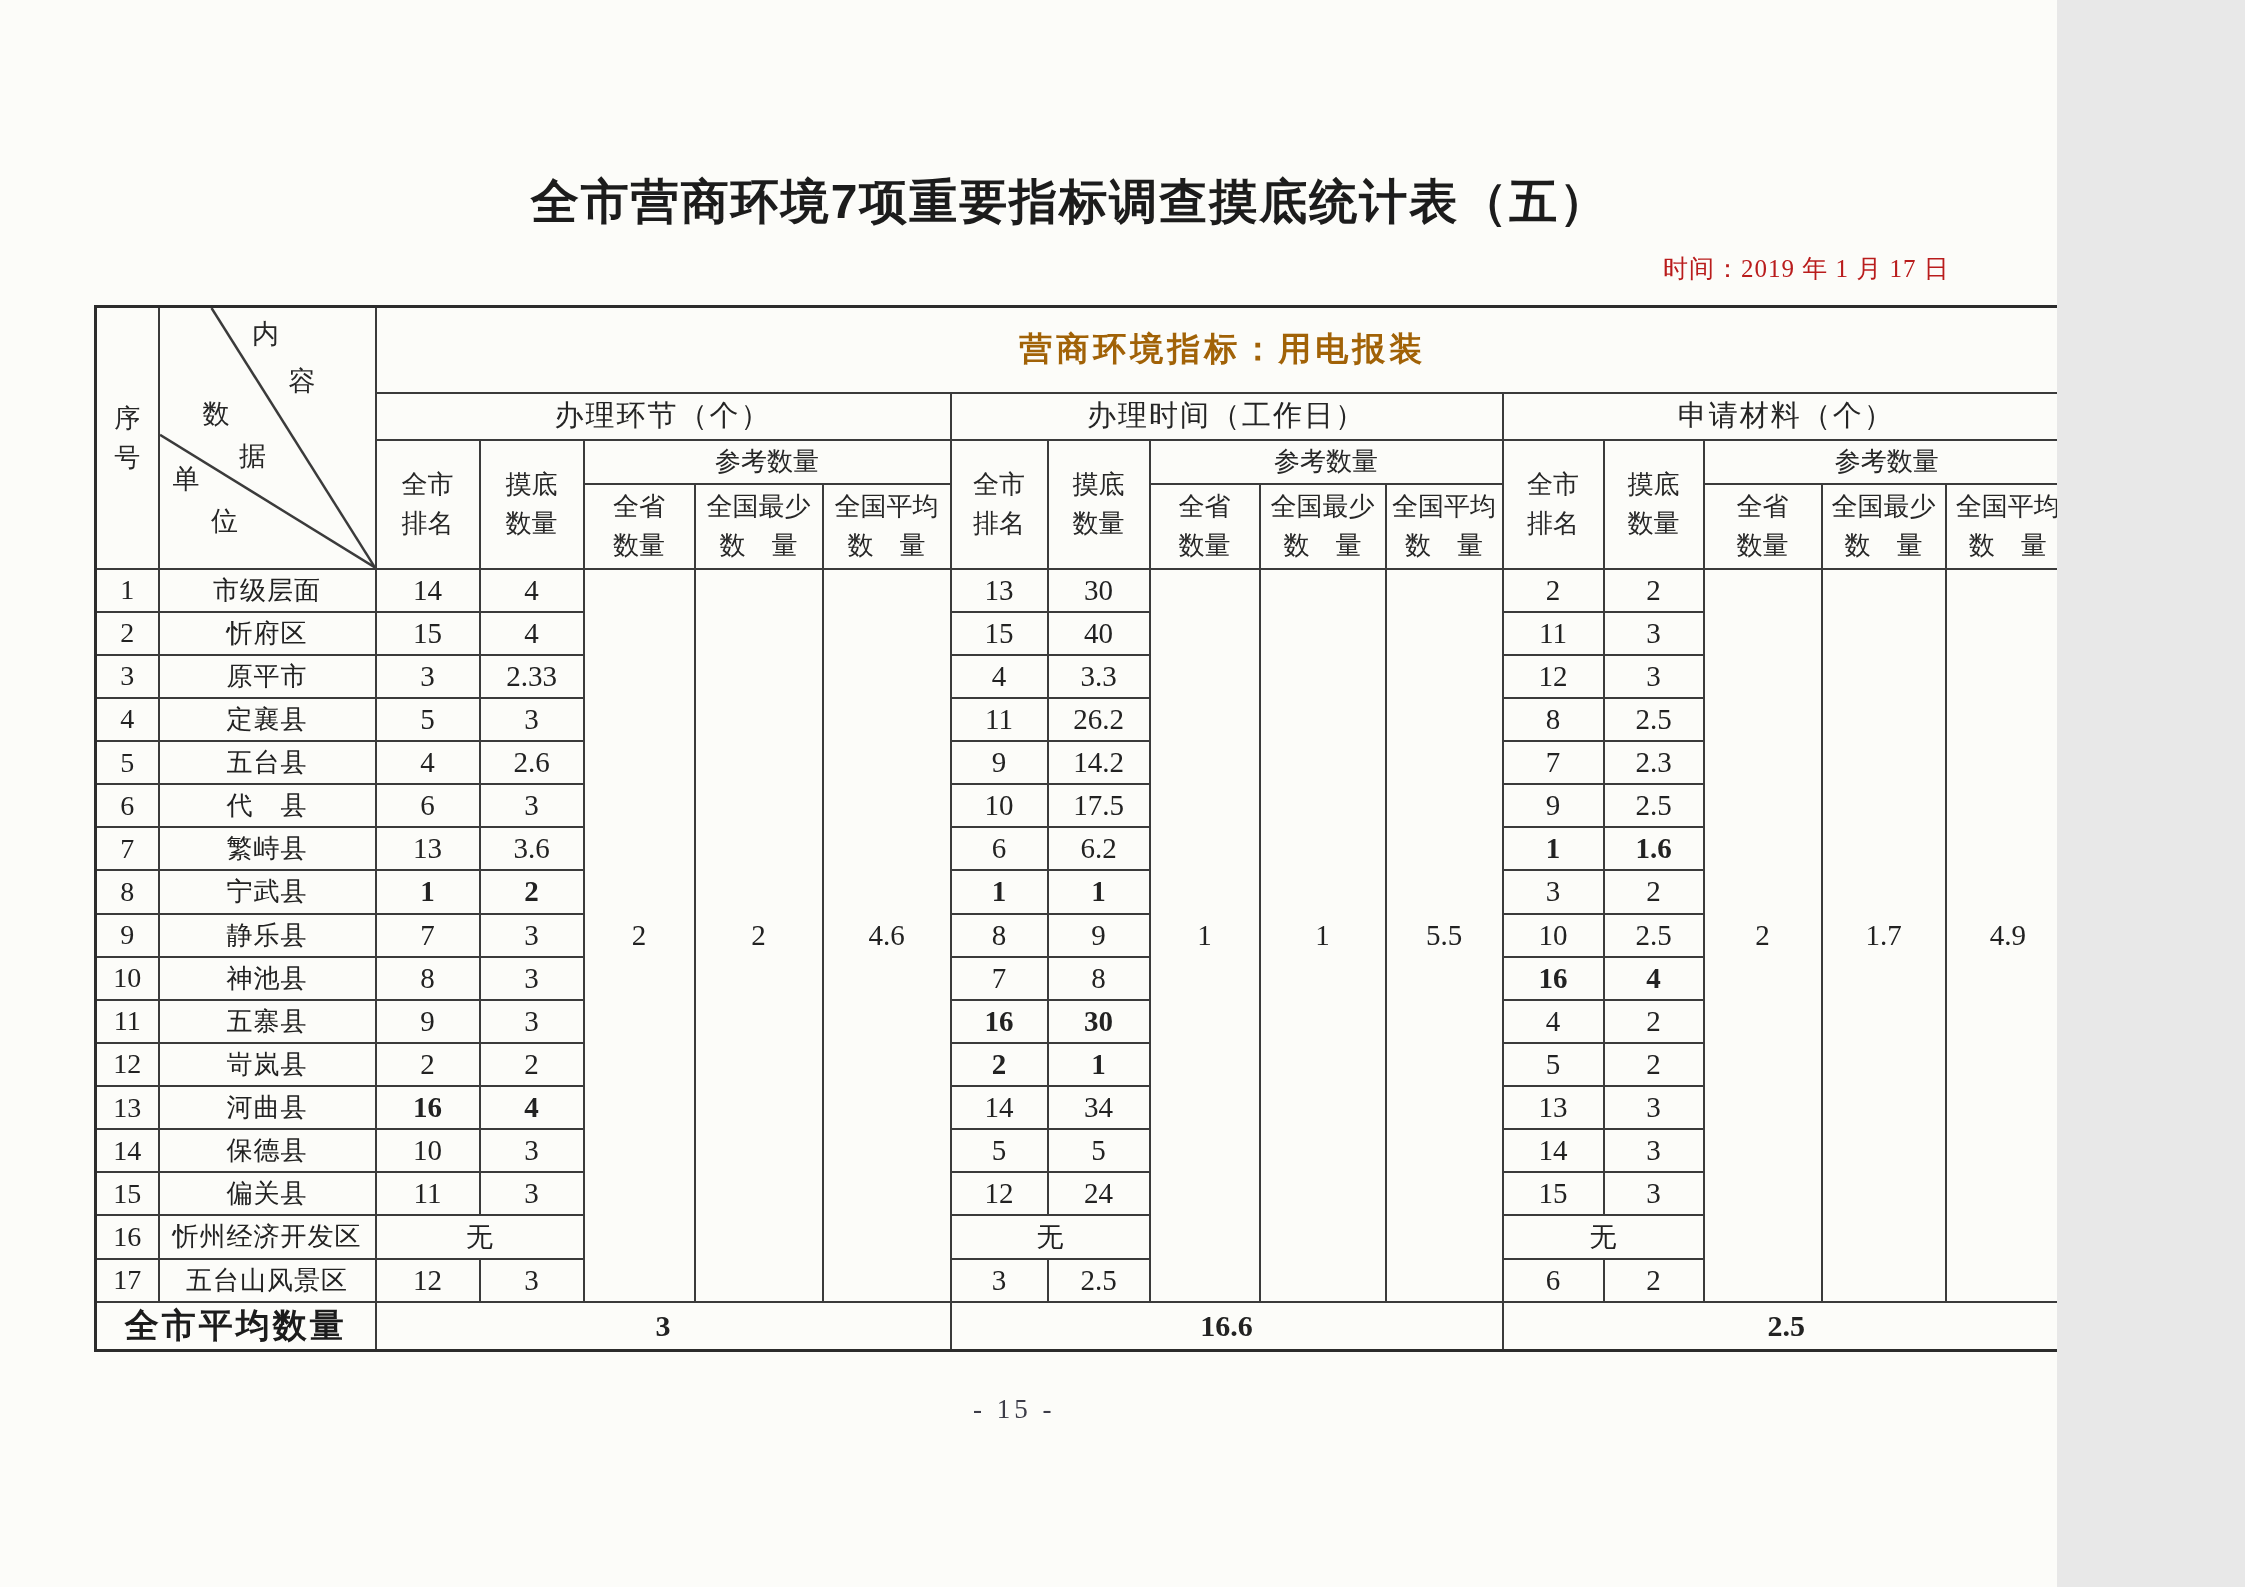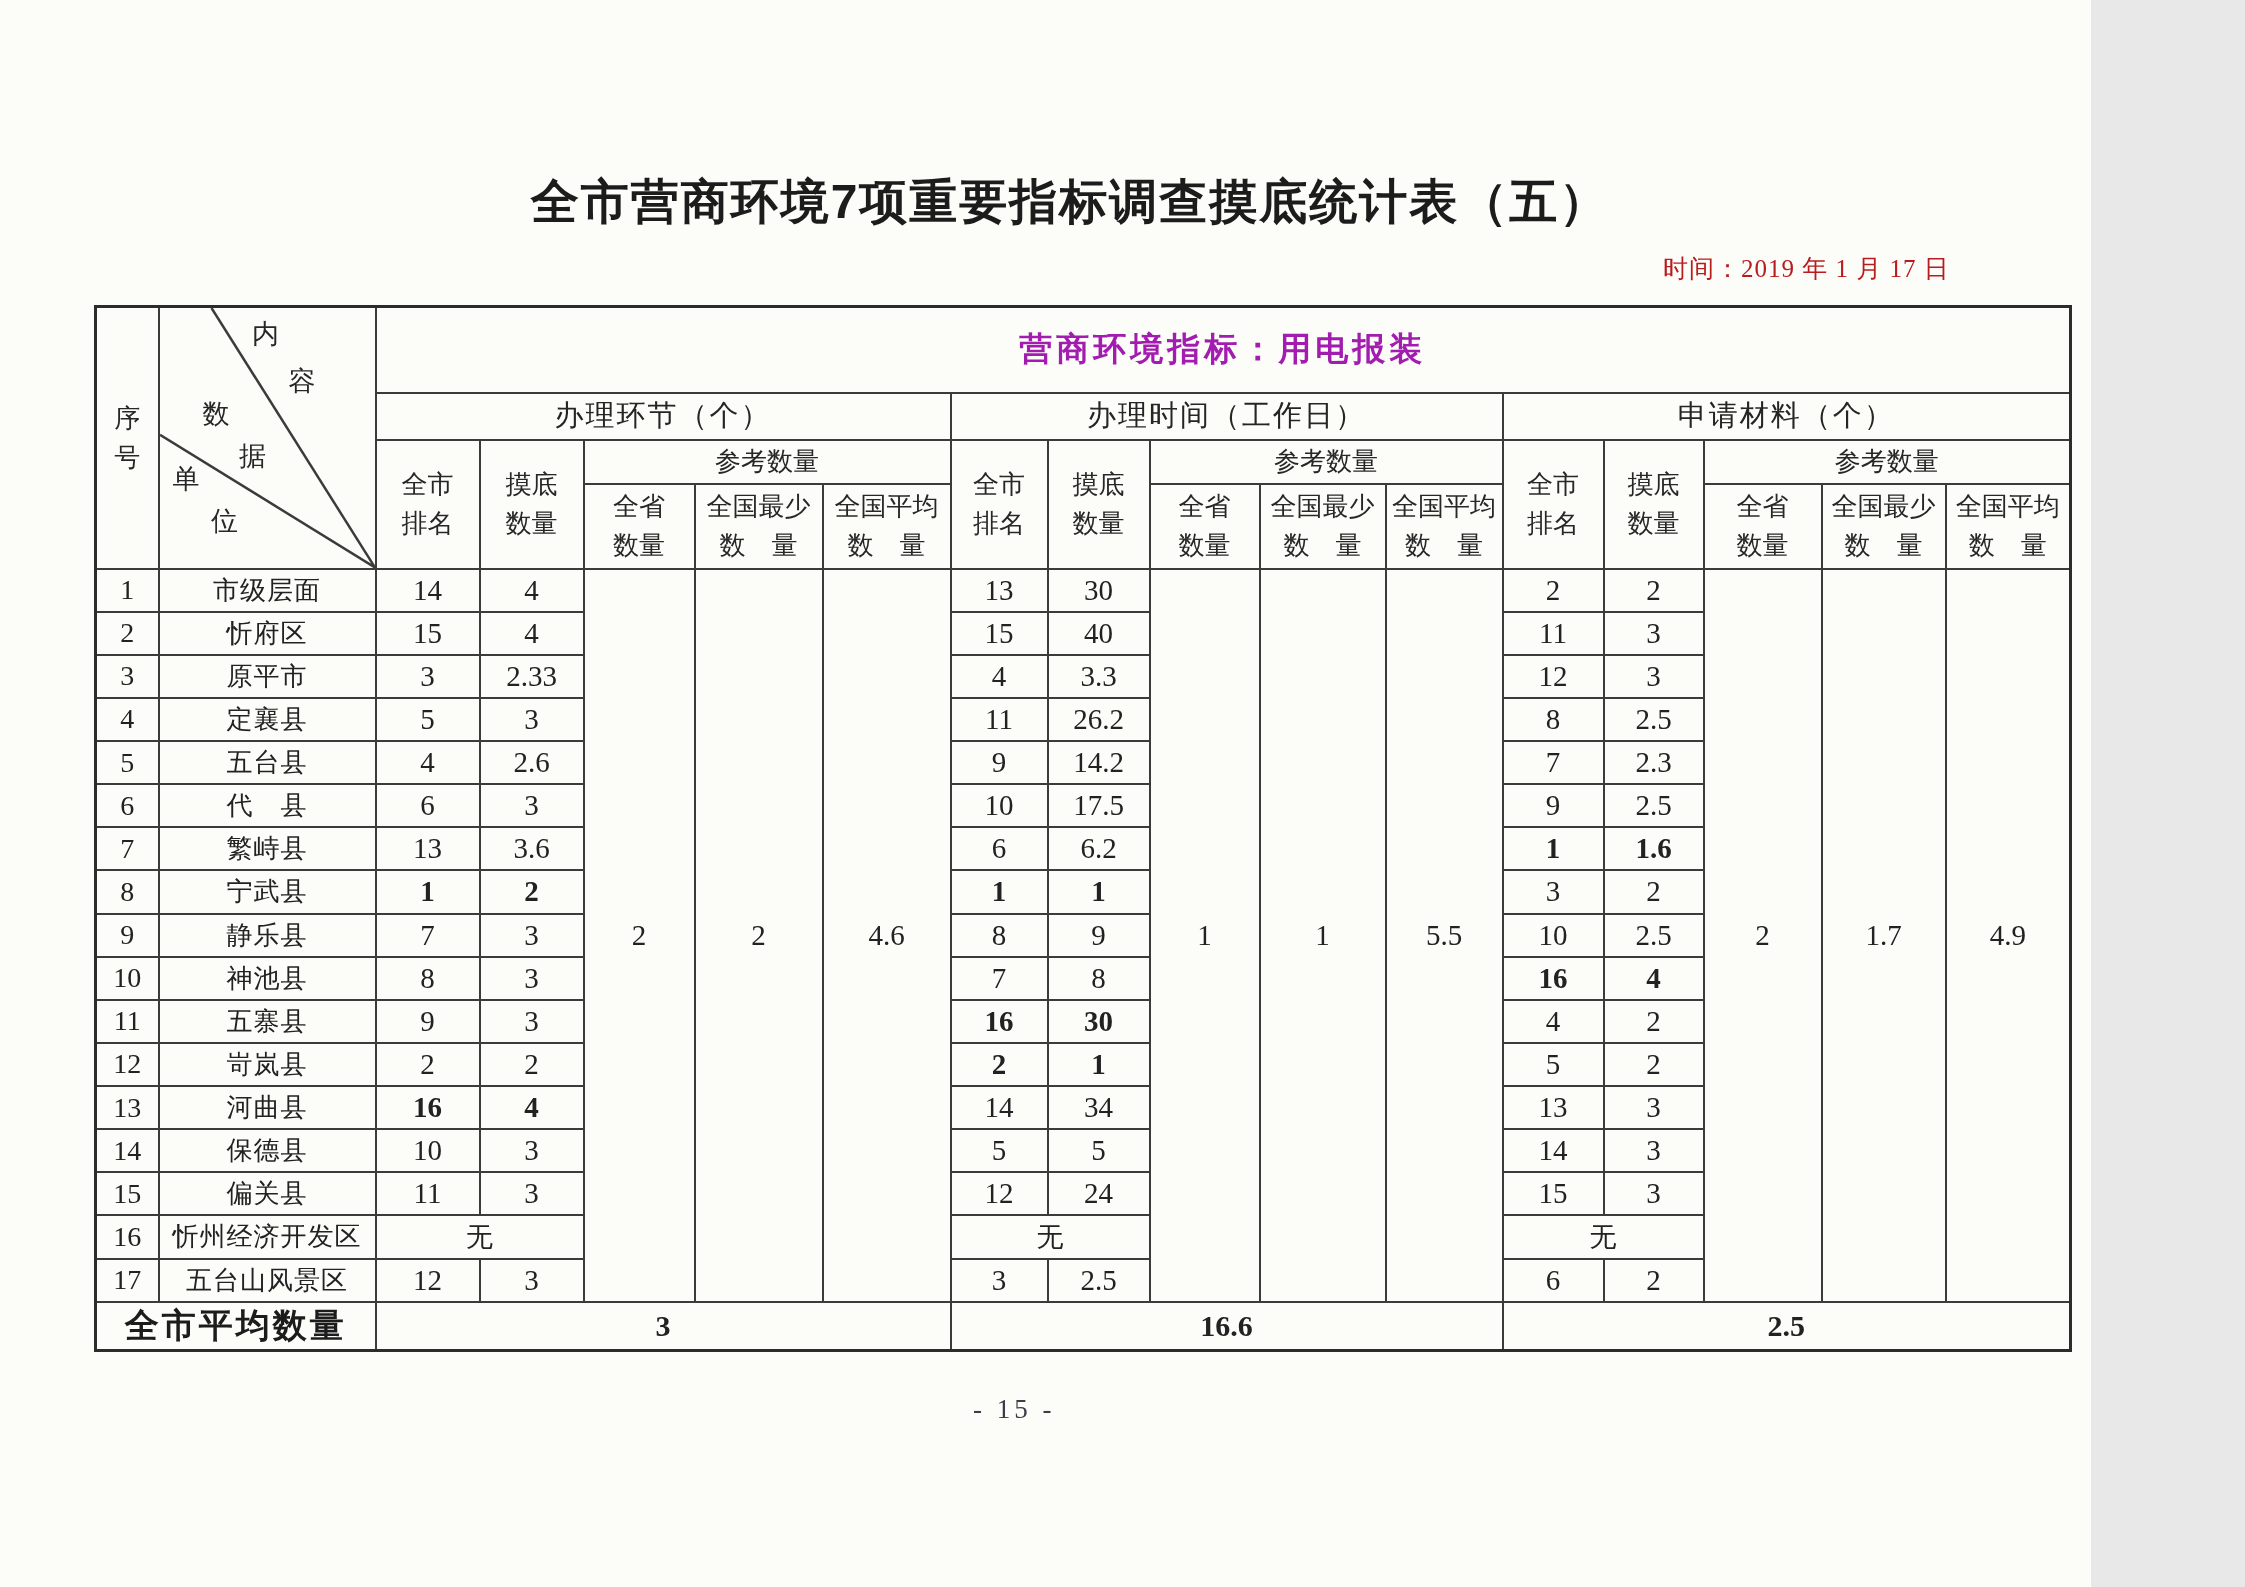--- a/index.html
+++ b/index.html
@@ -1,21 +1,20 @@
 <!DOCTYPE html>
 <html><head>
 <meta charset="utf-8">
 <style>
   html,body{margin:0;padding:0;background:#e8e8e8;}
   .page{
     position:relative;width:2057px;height:1587px;
     background:#fcfcf9;color:#222;
     font-family:"Liberation Serif",serif;
     overflow:hidden;
-    padding-left:34px;
   }
   .doc-title{
     position:absolute;left:320px;top:170px;width:1500px;
     text-align:center;
     font-family:"Liberation Sans",sans-serif;font-weight:700;
     font-size:48px;letter-spacing:2px;color:#1c1c1c;
   }
   .doc-date{
     position:absolute;left:1663px;top:252px;
     font-size:25px;letter-spacing:1px;color:#b91c1c;
@@ -36,21 +35,21 @@
   }
   .r-a{height:86px;}
   .r-b{height:47px;}
   .r-c{height:44px;}
   .r-d{height:85px;}
   .r-avg{height:47px;}
   tbody.rows tr{height:43px;}
   .hc{font-size:26px;white-space:pre-line;line-height:1.5;color:#272727;}
   .ind-title{
     font-family:Liberation Mono, monospace;font-weight:700;
-    font-size:33px;letter-spacing:4px;color:#a21caf;
+    font-size:33px;letter-spacing:4px;color:#a16207;
   }
   .sec-title{font-size:29px;letter-spacing:2px;color:#252525;margin-top:8px;}
   .c-no{font-size:28px;}
   .c-unit{font-size:26px;letter-spacing:1px;margin-left:16px;}
   .c-num{font-size:29px;}
   .c-ref{font-size:29px;}
   .c-na{font-size:27px;}
   .bd{font-weight:700;}
   .avg-label{
     font-family:"Liberation Sans",sans-serif;font-weight:700;

